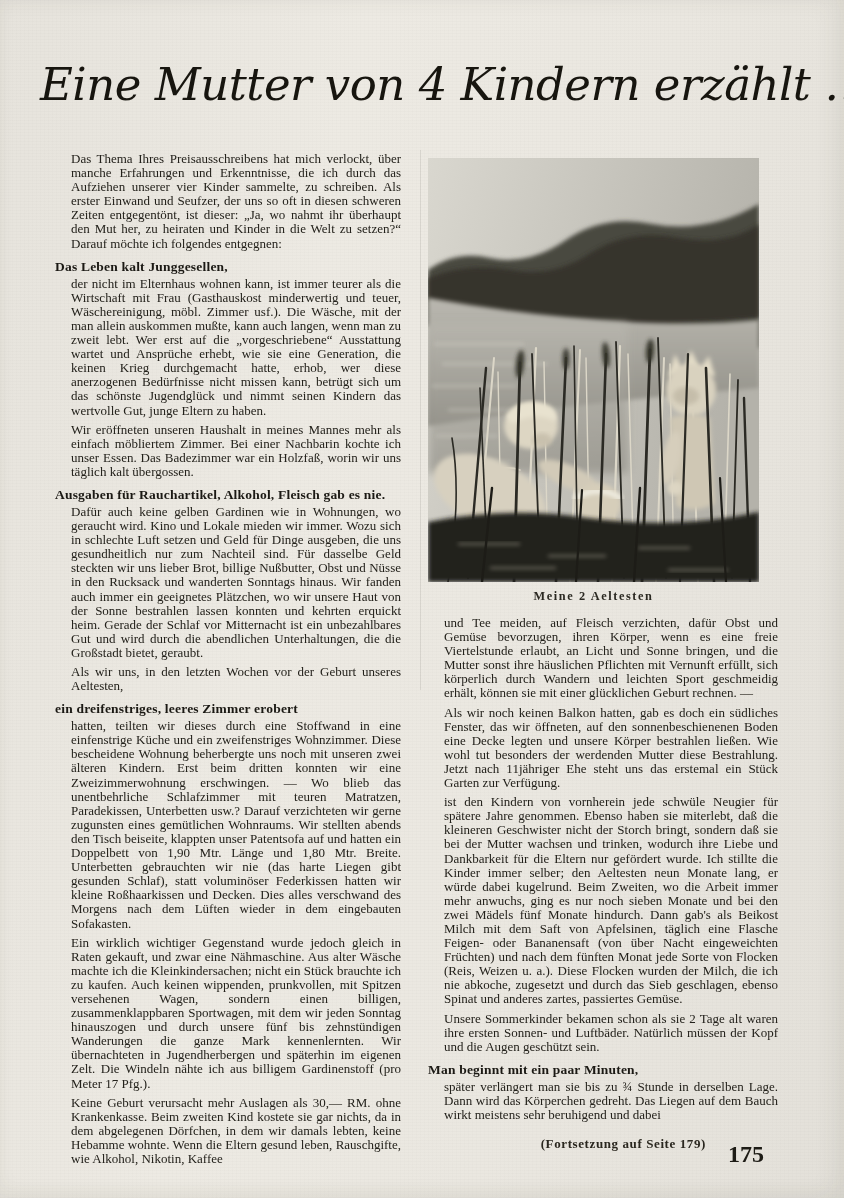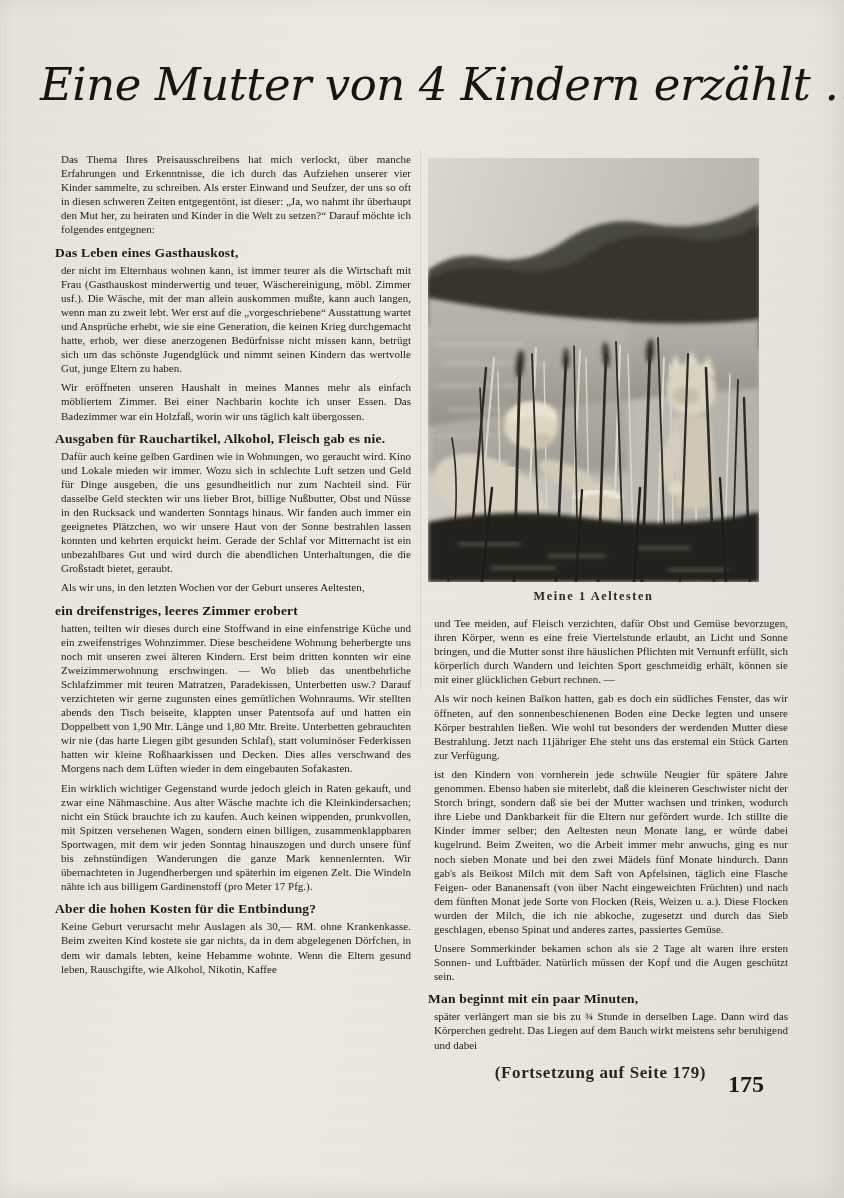--- a/index.html
+++ b/index.html
@@ -23,64 +23,63 @@
   .title{
     position:absolute;left:40px;right:40px;top:58px;margin:0;
     font-family:"DejaVu Serif","Liberation Serif",serif;
     font-style:italic;font-weight:500;font-size:45px;letter-spacing:-.5px;
     text-align:center;color:#17150f;white-space:nowrap;
   }
   .col{position:absolute;top:152px;}
   .col-left{left:55px;width:362px;}
   .col-right{left:428px;width:366px;}
   .para{
-    margin:0 6px 5px;font-size:11px;line-height:14.1px;
+    margin:0 16px 5px;font-size:13px;line-height:14.1px;
     text-align:justify;hyphens:auto;-webkit-hyphens:auto;
     color:#23211b;
   }
   .subhead{
     margin:8px 0 3px;font-size:13.5px;line-height:15px;font-weight:700;
     color:#1b1914;letter-spacing:.2px;
   }
   figure{margin:0;}
   .photo{
     width:331px;height:424px;margin-top:6px;display:block;
     background:#b9b7af;
   }
   .photo svg{display:block;width:331px;height:424px;}
   figcaption{
     width:331px;text-align:center;margin:7px 0 12px;
     font-size:12.3px;font-weight:700;letter-spacing:1.6px;color:#2b2922;
   }
   .footer-line{
     margin-top:4px;text-align:right;padding-right:30px;white-space:nowrap;
   }
-  .continuation{font-size:17px;font-weight:700;letter-spacing:.6px;color:#2a271f;margin-top:35px;}
+  .continuation{font-size:13px;font-weight:700;letter-spacing:.6px;color:#2a271f;margin-top:35px;}
   .pagenum{font-size:24px;font-weight:700;margin-left:18px;color:#1d1b15;position:relative;top:14px;}
 </style>
 </head>
 <body>
 
 <div class="page">
   <div class="crease"></div>
 
   <h1 class="title">Eine Mutter von 4 Kindern erzählt …</h1>
 
   <div class="col col-left">
       <p class="para">Das Thema Ihres Preisausschreibens hat mich verlockt, über manche Erfahrungen und Erkenntnisse, die ich durch das Aufziehen unserer vier Kinder sammelte, zu schreiben. Als erster Einwand und Seufzer, der uns so oft in diesen schweren Zeiten entgegentönt, ist dieser: „Ja, wo nahmt ihr überhaupt den Mut her, zu heiraten und Kinder in die Welt zu setzen?“ Darauf möchte ich folgendes entgegnen:</p>
-      <h3 class="subhead">Das Leben eines Gasthauskost,</h3>
+      <h3 class="subhead">Das Leben kalt Junggesellen,</h3>
       <p class="para">der nicht im Elternhaus wohnen kann, ist immer teurer als die Wirtschaft mit Frau (Gasthauskost minderwertig und teuer, Wäschereinigung, möbl. Zimmer usf.). Die Wäsche, mit der man allein auskommen mußte, kann auch langen, wenn man zu zweit lebt. Wer erst auf die „vorgeschriebene“ Ausstattung wartet und Ansprüche erhebt, wie sie eine Generation, die keinen Krieg durchgemacht hatte, erhob, wer diese anerzogenen Bedürfnisse nicht missen kann, betrügt sich um das schönste Jugendglück und nimmt seinen Kindern das wertvolle Gut, junge Eltern zu haben.</p>
       <p class="para">Wir eröffneten unseren Haushalt in meines Mannes mehr als einfach möbliertem Zimmer. Bei einer Nachbarin kochte ich unser Essen. Das Badezimmer war ein Holzfaß, worin wir uns täglich kalt übergossen.</p>
       <h3 class="subhead">Ausgaben für Rauchartikel, Alkohol, Fleisch gab es nie.</h3>
       <p class="para">Dafür auch keine gelben Gardinen wie in Wohnungen, wo geraucht wird. Kino und Lokale mieden wir immer. Wozu sich in schlechte Luft setzen und Geld für Dinge ausgeben, die uns gesundheitlich nur zum Nachteil sind. Für dasselbe Geld steckten wir uns lieber Brot, billige Nußbutter, Obst und Nüsse in den Rucksack und wanderten Sonntags hinaus. Wir fanden auch immer ein geeignetes Plätzchen, wo wir unsere Haut von der Sonne bestrahlen lassen konnten und kehrten erquickt heim. Gerade der Schlaf vor Mitternacht ist ein unbezahlbares Gut und wird durch die abendlichen Unterhaltungen, die die Großstadt bietet, geraubt.</p>
       <p class="para">Als wir uns, in den letzten Wochen vor der Geburt unseres Aeltesten,</p>
       <h3 class="subhead">ein dreifenstriges, leeres Zimmer erobert</h3>
       <p class="para">hatten, teilten wir dieses durch eine Stoffwand in eine einfenstrige Küche und ein zweifenstriges Wohnzimmer. Diese bescheidene Wohnung beherbergte uns noch mit unseren zwei älteren Kindern. Erst beim dritten konnten wir eine Zweizimmerwohnung erschwingen. — Wo blieb das unentbehrliche Schlafzimmer mit teuren Matratzen, Paradekissen, Unterbetten usw.? Darauf verzichteten wir gerne zugunsten eines gemütlichen Wohnraums. Wir stellten abends den Tisch beiseite, klappten unser Patentsofa auf und hatten ein Doppelbett von 1,90 Mtr. Länge und 1,80 Mtr. Breite. Unterbetten gebrauchten wir nie (das harte Liegen gibt gesunden Schlaf), statt voluminöser Federkissen hatten wir kleine Roßhaarkissen und Decken. Dies alles verschwand des Morgens nach dem Lüften wieder in dem eingebauten Sofakasten.</p>
       <p class="para">Ein wirklich wichtiger Gegenstand wurde jedoch gleich in Raten gekauft, und zwar eine Nähmaschine. Aus alter Wäsche machte ich die Kleinkindersachen; nicht ein Stück brauchte ich zu kaufen. Auch keinen wippenden, prunkvollen, mit Spitzen versehenen Wagen, sondern einen billigen, zusammenklappbaren Sportwagen, mit dem wir jeden Sonntag hinauszogen und durch unsere fünf bis zehnstündigen Wanderungen die ganze Mark kennenlernten. Wir übernachteten in Jugendherbergen und späterhin im eigenen Zelt. Die Windeln nähte ich aus billigem Gardinenstoff (pro Meter 17 Pfg.).</p>
-      <h3 class="subhead">Aber die hohen Kosten für die Entbindung?</h3>
       <p class="para">Keine Geburt verursacht mehr Auslagen als 30,— RM. ohne Krankenkasse. Beim zweiten Kind kostete sie gar nichts, da in dem abgelegenen Dörfchen, in dem wir damals lebten, keine Hebamme wohnte. Wenn die Eltern gesund leben, Rauschgifte, wie Alkohol, Nikotin, Kaffee</p>
     </div>
 
   <div class="col col-right">
     <figure>
       <div class="photo">
 
         <svg viewBox="0 0 331 424" xmlns="http://www.w3.org/2000/svg">
           <defs>
             <filter id="b2">
@@ -181,21 +180,21 @@
               <path d="M240,412 H300"></path>
           </g>
           <g stroke="#1d1c17" fill="none" stroke-linecap="round">
             <path d="M54,424 L64,330" stroke-width="2.4"></path>
               <path d="M148,424 L154,332" stroke-width="2.2"></path>
             <path d="M206,424 L212,330" stroke-width="2.4"></path>
               <path d="M298,424 L292,320" stroke-width="2.2"></path>
           </g>
         </svg>
       </div>
-      <figcaption>Meine 1 Aeltesten</figcaption>
+      <figcaption>Meine 2 Aeltesten</figcaption>
     </figure>
 
     <div class="right-text">
         <p class="para">und Tee meiden, auf Fleisch verzichten, dafür Obst und Gemüse bevorzugen, ihren Körper, wenn es eine freie Viertelstunde erlaubt, an Licht und Sonne bringen, und die Mutter sonst ihre häuslichen Pflichten mit Vernunft erfüllt, sich körperlich durch Wandern und leichten Sport geschmeidig erhält, können sie mit einer glücklichen Geburt rechnen. —</p>
         <p class="para">Als wir noch keinen Balkon hatten, gab es doch ein südliches Fenster, das wir öffneten, auf den sonnenbeschienenen Boden eine Decke legten und unsere Körper bestrahlen ließen. Wie wohl tut besonders der werdenden Mutter diese Bestrahlung. Jetzt nach 11jähriger Ehe steht uns das erstemal ein Stück Garten zur Verfügung.</p>
         <p class="para">ist den Kindern von vornherein jede schwüle Neugier für spätere Jahre genommen. Ebenso haben sie miterlebt, daß die kleineren Geschwister nicht der Storch bringt, sondern daß sie bei der Mutter wachsen und trinken, wodurch ihre Liebe und Dankbarkeit für die Eltern nur gefördert wurde. Ich stillte die Kinder immer selber; den Aeltesten neun Monate lang, er würde dabei kugelrund. Beim Zweiten, wo die Arbeit immer mehr anwuchs, ging es nur noch sieben Monate und bei den zwei Mädels fünf Monate hindurch. Dann gab's als Beikost Milch mit dem Saft von Apfelsinen, täglich eine Flasche Feigen- oder Bananensaft (von über Nacht eingeweichten Früchten) und nach dem fünften Monat jede Sorte von Flocken (Reis, Weizen u. a.). Diese Flocken wurden der Milch, die ich nie abkoche, zugesetzt und durch das Sieb geschlagen, ebenso Spinat und anderes zartes, passiertes Gemüse.</p>
         <p class="para">Unsere Sommerkinder bekamen schon als sie 2 Tage alt waren ihre ersten Sonnen- und Luftbäder. Natürlich müssen der Kopf und die Augen geschützt sein.</p>
         <h3 class="subhead">Man beginnt mit ein paar Minuten,</h3>
         <p class="para">später verlängert man sie bis zu ¾ Stunde in derselben Lage. Dann wird das Körperchen gedreht. Das Liegen auf dem Bauch wirkt meistens sehr beruhigend und dabei</p>
       </div>

